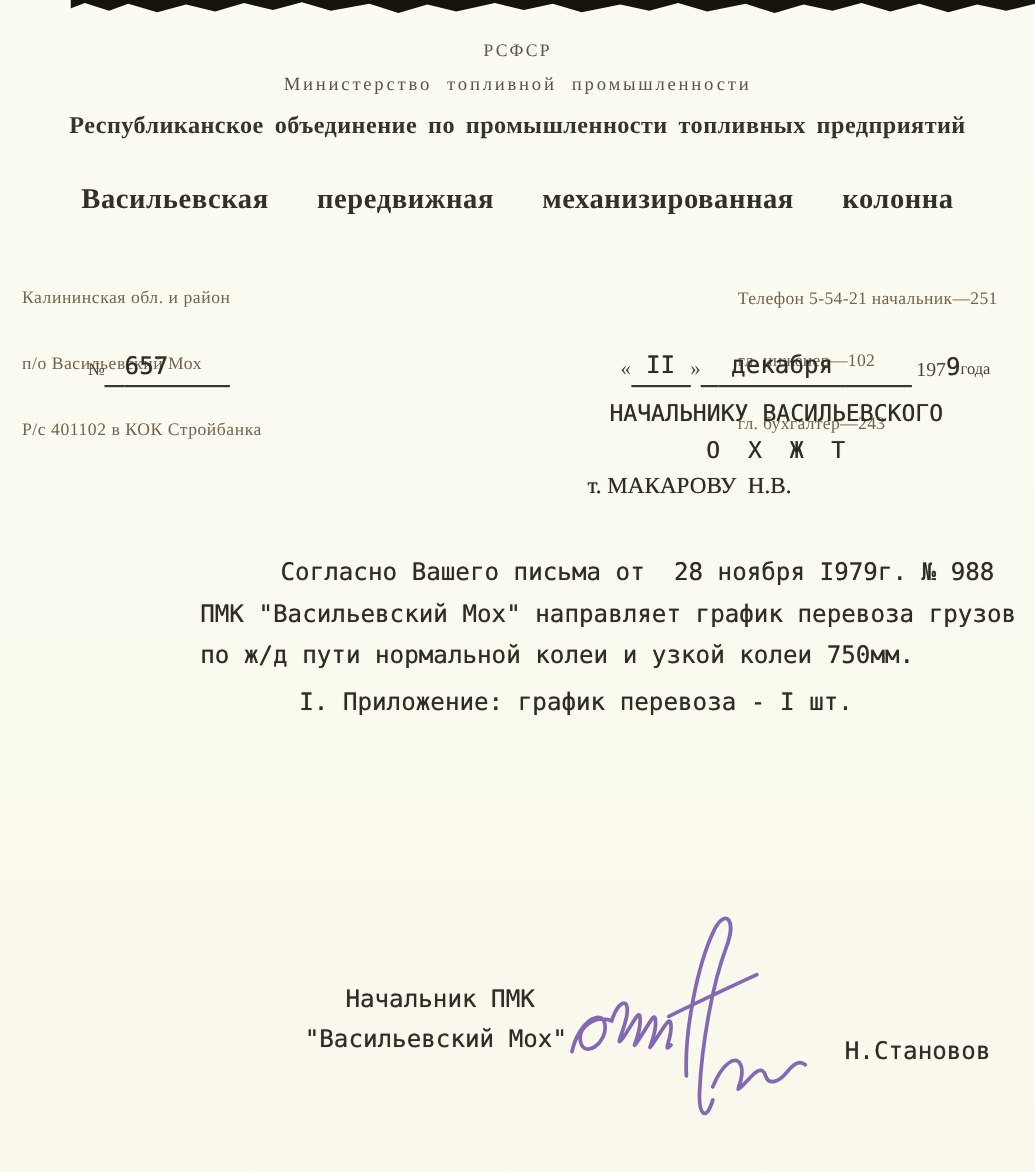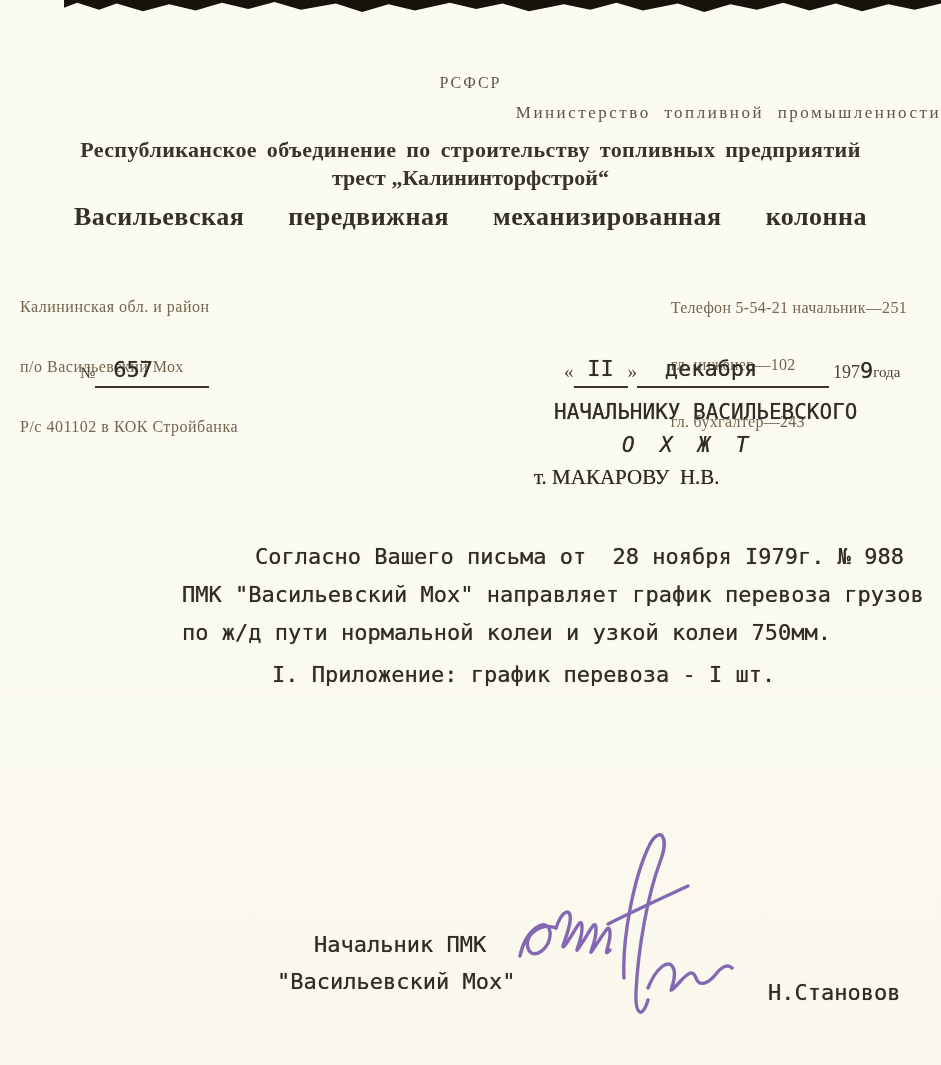--- a/index.html
+++ b/index.html
@@ -15,24 +15,24 @@
     clip-path:polygon(0% 0%,100% 0%,100% 25%,97% 70%,94% 30%,91% 80%,88% 25%,85% 75%,82% 20%,79% 70%,76% 30%,73% 85%,70% 25%,66% 75%,63% 20%,60% 70%,57% 30%,53% 80%,50% 25%,47% 65%,44% 20%,40% 75%,37% 30%,34% 85%,31% 25%,27% 70%,24% 15%,21% 65%,18% 20%,15% 75%,12% 30%,9% 80%,6% 25%,4% 70%,1.5% 20%,0% 55%);
   }
   .printed{color:#4a4337;}
   .printed-faded{color:#75644e;}
   .typed{
     font-family:"DejaVu Sans Mono", monospace;
     color:#2f2b26;
     text-shadow:0 0 0.7px rgba(47,43,38,0.75);
     white-space:pre;
   }
-  .abs{position:absolute;white-space:pre;margin-top:36px;}
+  .abs{position:absolute;white-space:pre;}
   .center{left:0;width:941px;text-align:center;}
   .hdr-country{top:38px;font-size:16px;letter-spacing:2px;color:#5d5447;}
-  .hdr-ministry{top:67px;font-size:17px;letter-spacing:2.5px;word-spacing:7px;color:#5d5447;text-align:right;}
+  .hdr-ministry{top:67px;font-size:17px;letter-spacing:2.5px;word-spacing:7px;color:#5d5447;}
   .hdr-assoc{top:101px;font-size:22px;font-weight:bold;letter-spacing:0.4px;word-spacing:4px;color:#38332b;}
   .hdr-trust{top:129px;font-size:22px;font-weight:bold;color:#38332b;}
   .hdr-org{top:166px;font-size:26px;font-weight:bold;word-spacing:15px;letter-spacing:0.5px;color:#33302a;}
   .addr-block{left:20px;top:221px;font-size:16px;line-height:20px;letter-spacing:0.5px;}
   .phone-block{right:34px;top:224px;font-size:16px;line-height:19px;text-align:left;letter-spacing:0.3px;}
   .ref-line{left:64px;top:300px;height:32px;}
   .ref-line .glyph{display:inline-block;vertical-align:bottom;height:32px;line-height:34px;font-size:16px;color:#4a4337;}
   .u-seg,.u-gap{display:inline-block;vertical-align:bottom;height:32px;line-height:32px;border-bottom:2px solid #3a362d;}
   .date-line{left:548px;top:298px;height:34px;}
   .date-line .glyph{display:inline-block;vertical-align:bottom;height:34px;line-height:36px;font-size:19px;color:#4a4337;}
@@ -46,22 +46,21 @@
 </style>
 </head>
 <body>
 
 <div class="page">
 
   <div class="scan-edge"></div>
 
   <div class="abs center hdr-country printed">РСФСР</div>
   <div class="abs center hdr-ministry printed">Министерство топливной промышленности</div>
-  <div class="abs center hdr-assoc printed">Республиканское объединение по строительству топливных предприятий</div>
-  <div class="abs center hdr-trust printed">трест „Калининторфстрой“</div>
+  <div class="abs center hdr-assoc printed">Республиканское объединение по промышленности топливных предприятий</div>
   <div class="abs center hdr-org printed">Васильевская  передвижная  механизированная  колонна</div>
 
   <div class="abs addr-block printed-faded">
     <div>Калининская обл. и район</div>
     <div>п/о Васильевский Мох</div>
     <div>Р/с 401102 в КОК Стройбанка</div>
   </div>
 
   <div class="abs phone-block printed-faded">
     <div>Телефон 5-54-21 начальник—251</div>
@@ -71,21 +70,21 @@
 
   <div class="abs ref-line">
     <span class="glyph printed">№</span><span class="u-gap" style="width:18px"></span><span class="u-seg typed t22" style="width:96px">657</span>
   </div>
 
   <div class="abs date-line">
     <span class="glyph">«</span><span class="u-seg typed t22" style="width:54px;text-align:center">II</span><span class="glyph">»</span><span class="u-gap" style="width:16px"></span><span class="u-seg typed t22" style="width:116px;text-align:center">декабря</span><span class="u-gap" style="width:60px"></span><span class="year-printed">197</span><span class="year-typed typed t22">9</span><span class="year-suffix">года</span>
   </div>
 
   <div class="abs typed t21" style="left:554px;top:364px;text-align:center;">НАЧАЛЬНИКУ ВАСИЛЬЕВСКОГО</div>
-  <div class="abs typed t21" style="left:622px;top:397px;font-style:italic;">О  Х  Ж  Т</div>
+  <div class="abs typed t21" style="left:642px;top:397px;">О  Х  Ж  Т</div>
   <div class="abs typed t21" style="left:534px;top:429px;font-family:Liberation Serif, serif;">т. МАКАРОВУ  Н.В.</div>
 
   <div class="abs typed t22" style="left:255px;top:508px;">Согласно Вашего письма от  28 ноября I979г. № 988</div>
   <div class="abs typed t22" style="left:182px;top:546px;">ПМК "Васильевский Мох" направляет график перевоза грузов</div>
   <div class="abs typed t22" style="left:182px;top:584px;">по ж/д пути нормальной колеи и узкой колеи 750мм.</div>
   <div class="abs typed t22" style="left:272px;top:626px;">I. Приложение: график перевоза - I шт.</div>
 
   <div class="abs typed t22" style="left:314px;top:896px;">Начальник ПМК</div>
   <div class="abs typed t22" style="left:277px;top:933px;">"Васильевский Мох"</div>
   <div class="abs typed t22" style="left:768px;top:944px;">Н.Становов</div>

